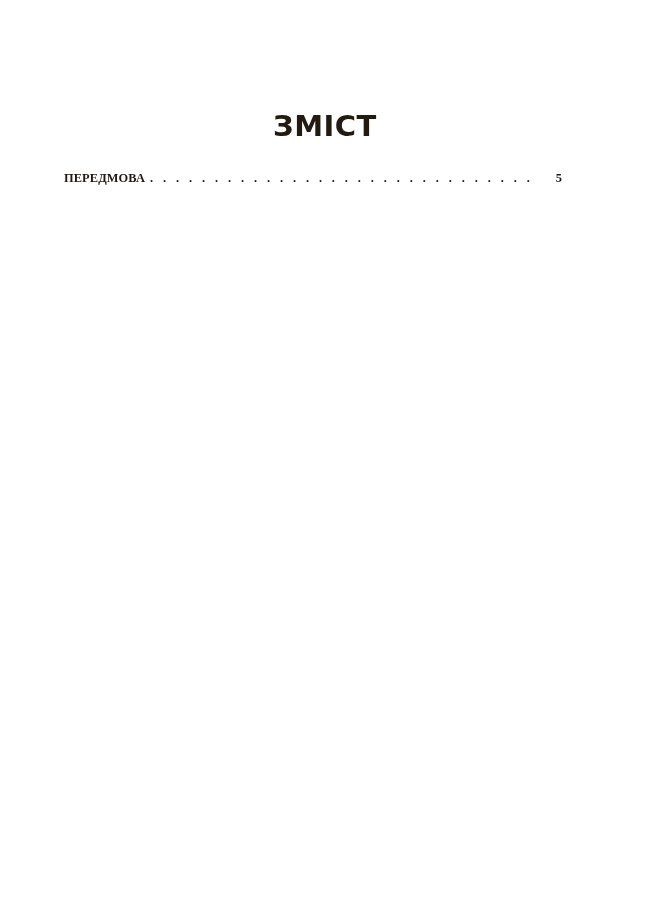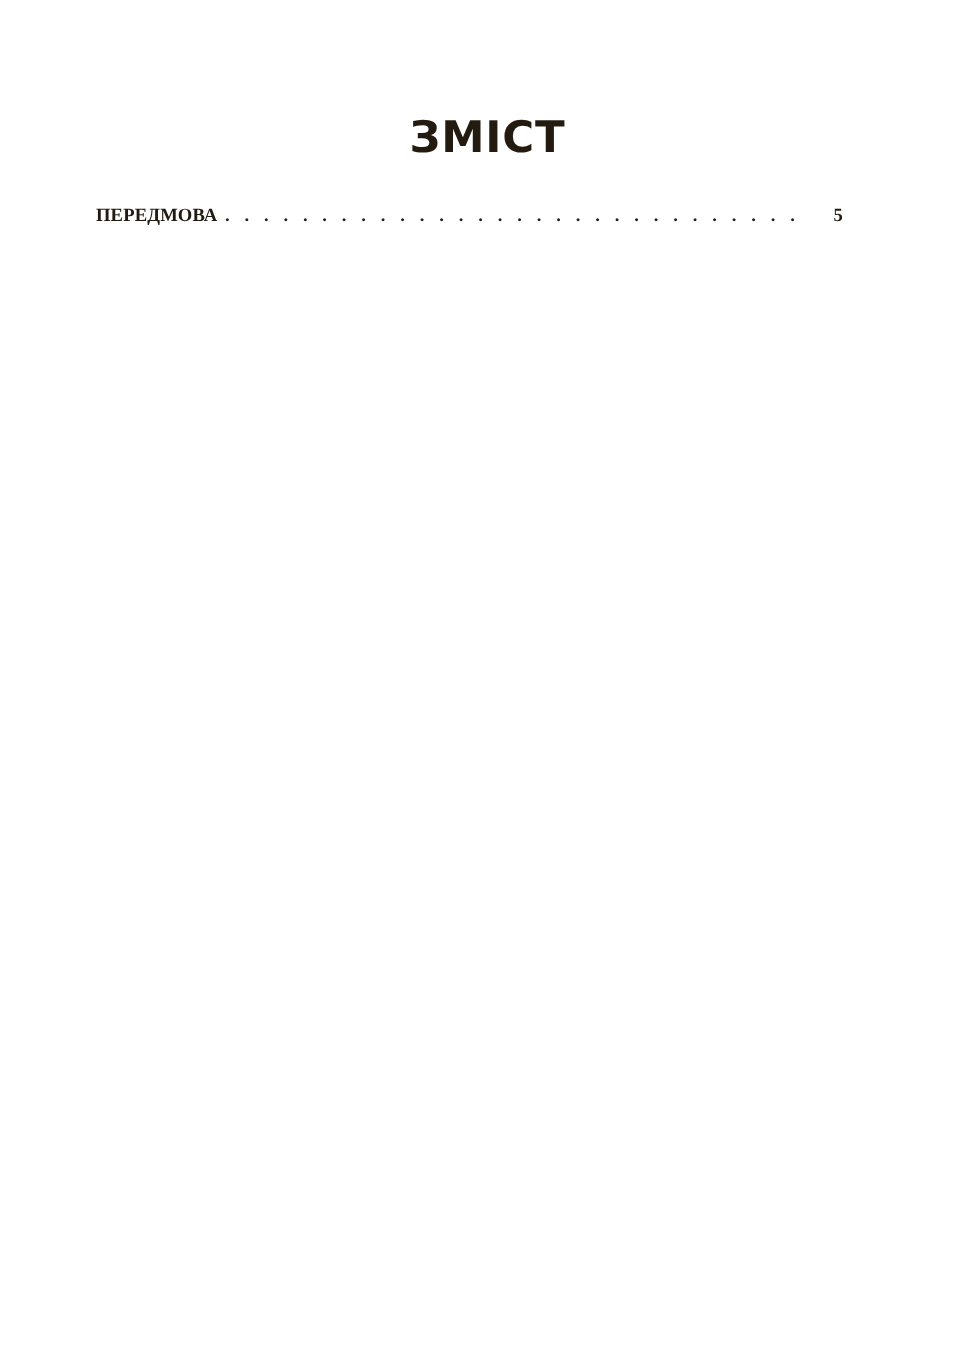--- a/index.html
+++ b/index.html
@@ -25,21 +25,21 @@
   }
 
   .page-title {
     font-family: "DejaVu Sans", "Liberation Sans", sans-serif;
     font-weight: bold;
     font-size: 29px;
     letter-spacing: 0.5px;
     color: #241b10;
     text-align: center;
     margin: 0;
-    padding-top: 77px;
+    padding-top: 112px;
     line-height: 1;
   }
 
   .toc {
     margin-top: 30px;
     padding-left: 64px;
     padding-right: 88px;
   }
 
   

